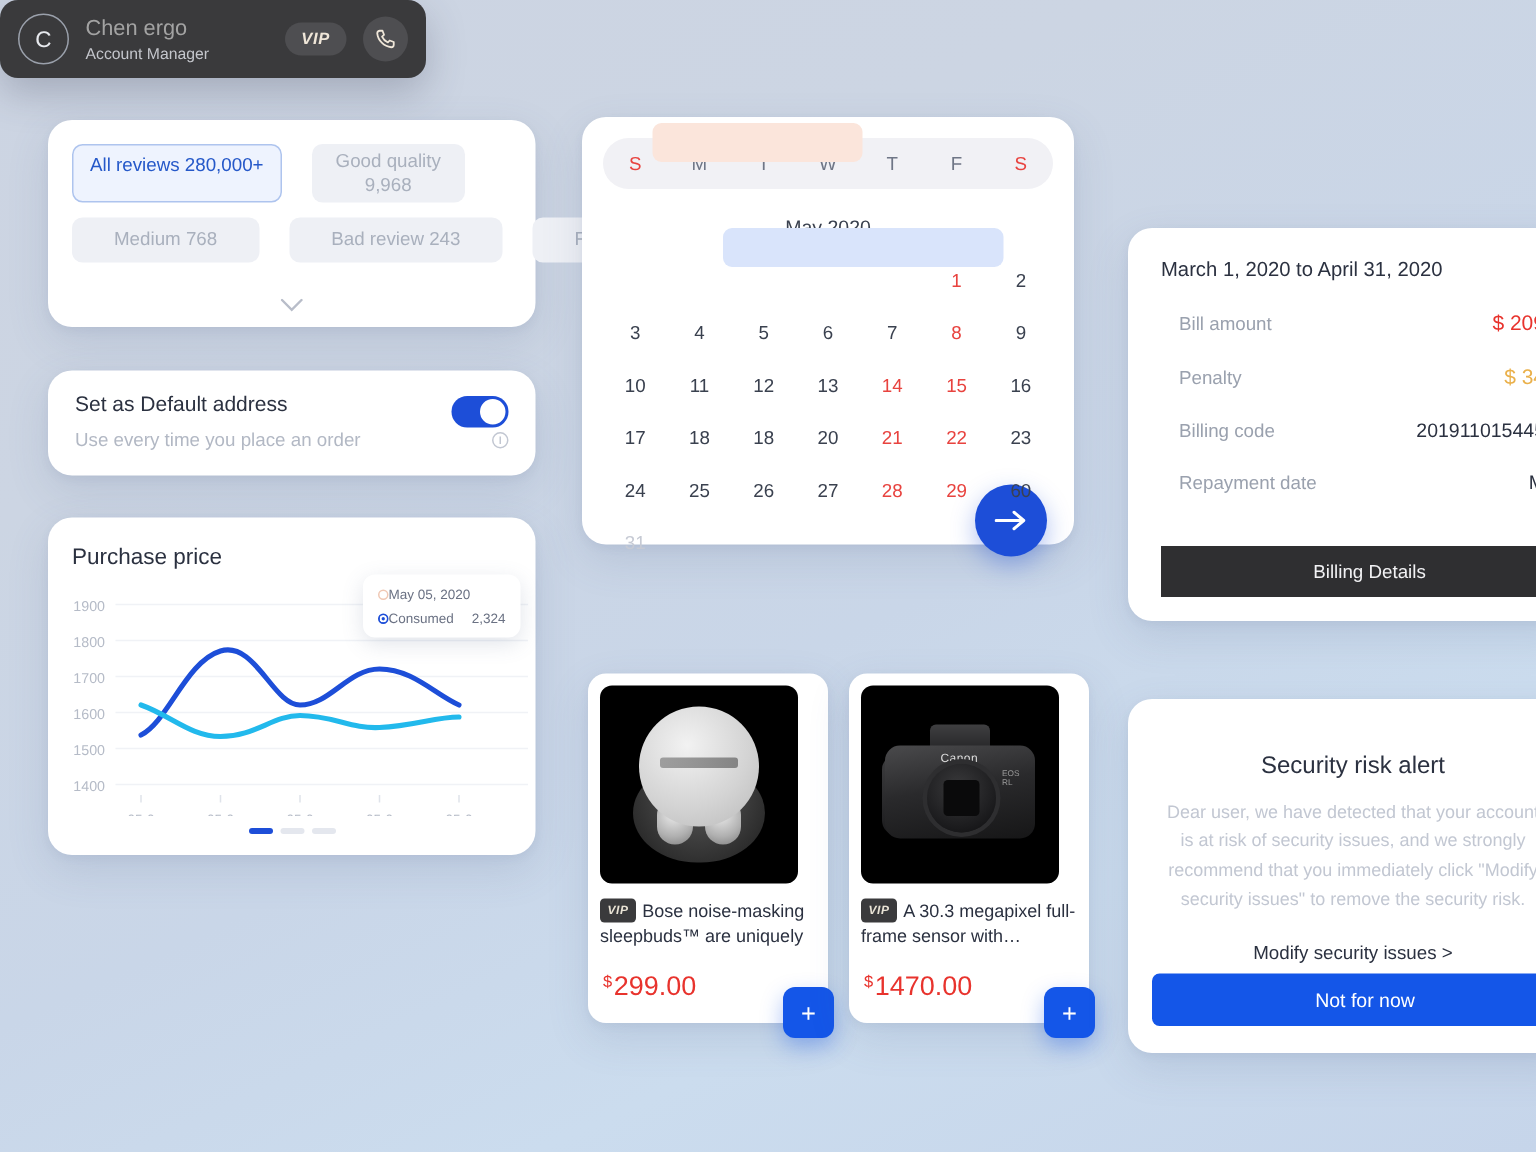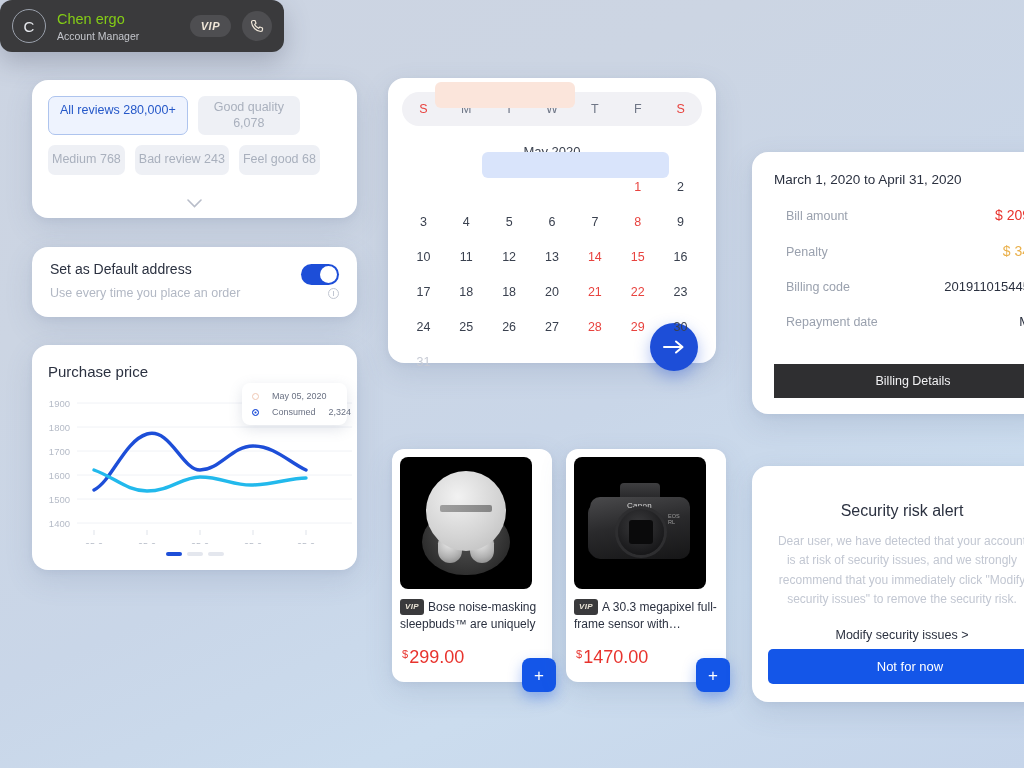--- a/index.html
+++ b/index.html
@@ -17,27 +17,27 @@
 
   .card {
     position: absolute;
     background: #ffffff;
     border-radius: 16px;
     box-shadow: 0 10px 28px rgba(90, 105, 140, 0.16), 0 2px 6px rgba(90,105,140,0.08);
   }
 
   
   #reviews-card { left: 32px; top: 80px; width: 325px; height: 138px; padding: 16px 16px 0 16px; }
-  .tag-row { display: flex; gap: 10px; margin-bottom: 10px; }
+  .tag-row { display: flex; gap: 20px; margin-bottom: 10px; }
   .tag {
     background: #eef0f5;
     color: #a9b0bd;
     border-radius: 7px;
     font-size: 12.5px;
-    padding: 7px 4px;
+    padding: 7px 28px;
     line-height: 1.25;
     text-align: center;
     white-space: nowrap;
   }
   .tag.two-line { padding: 4px 16px; }
   .tag.two-line .t-sub { display: block; font-size: 12.5px; }
   .tag.active {
     background: #eef3fe;
     color: #2558c9;
     border: 1px solid #aec4ee;
@@ -66,21 +66,21 @@
   .ytick { font-size: 9.5px; fill: #b5bbc7; }
   .xtick { font-size: 9px; fill: #b5bbc7; text-anchor: middle; }
   .gridline { stroke: #f0f2f6; stroke-width: 1; }
 
   .tooltip {
     position: absolute; right: 10px; top: 38px;
     background: #fff; border-radius: 8px; padding: 8px 10px;
     box-shadow: 0 4px 14px rgba(90,105,140,.18);
     width: 105px;
   }
-  .tt-row { display: flex; align-items: center; gap: 13px; font-size: 9px; color: #6a7183; }
+  .tt-row { display: flex; align-items: center; gap: 0; font-size: 9px; color: #6a7183; }
   .tt-row + .tt-row { margin-top: 6px; }
   .tt-dot { width: 7px; height: 7px; border-radius: 50%; border: 1.6px solid #f0c8b4; background: #fff; flex: none; }
   .tt-dot.blue { border-color: #1d4ed8; background: #1d4ed8; box-shadow: inset 0 0 0 1.4px #fff; }
   .tt-val { margin-left: auto; }
 
   .pager { position: absolute; left: 0; right: 0; bottom: 14px; display: flex; justify-content: center; gap: 5px; }
   .pg { width: 16px; height: 4px; border-radius: 2px; background: #e4e7ee; }
   .pg.on { background: #1d4ed8; }
 
   
@@ -121,21 +121,21 @@
     background: #3a3a3c; border-radius: 12px;
     display: flex; align-items: center; padding: 0 12px; gap: 11px;
     box-shadow: 0 10px 26px rgba(60,65,85,.28);
     overflow: hidden;
   }
   .avatar {
     width: 34px; height: 34px; border-radius: 50%;
     border: 1.5px solid #9aa0ab; color: #e7e9ee;
     display: flex; align-items: center; justify-content: center; font-size: 15px; flex: none;
   }
-  .contact-name { font-size: 14.5px; color: #84cc16; line-height: 1.25; }
+  .contact-name { font-size: 14.5px; color: #a3a3a3; line-height: 1.25; }
   .contact-role { font-size: 10.5px; color: #c4c6cc; margin-top: 2px; }
   .vip-pill {
     margin-left: auto; background: #4e4e51; color: #efe6d8;
     border-radius: 11px; font-size: 11px; font-weight: bold; font-style: italic;
     padding: 5px 11px; letter-spacing: .5px;
   }
   .call-btn {
     width: 30px; height: 30px; border-radius: 50%; background: #4e4e51;
     display: flex; align-items: center; justify-content: center; flex: none;
   }
@@ -214,21 +214,21 @@
 </head>
 <body>
 
 <div class="stage">
 
   <div class="card" id="reviews-card">
     <div class="tag-row">
       <div class="tag active">All reviews 280,000+</div>
       <div class="tag two-line">
         <span>Good quality</span>
-        <span class="t-sub">6,078</span>
+        <span class="t-sub">9,968</span>
       </div>
     </div>
     <div class="tag-row">
       <div class="tag">Medium 768</div>
       <div class="tag">Bad review 243</div>
       <div class="tag">Feel good 68</div>
     </div>
     <div class="chev-wrap">
       <svg class="chev" viewBox="0 0 15 9">
         <path d="M1 1 L7.5 7.5 L14 1" fill="none" stroke="#b8bdc9" stroke-width="1.6" stroke-linecap="round"></path>
@@ -363,21 +363,21 @@
       <div class="cal-cell we">21</div>
       <div class="cal-cell we">22</div>
       <div class="cal-cell">23</div>
 
       <div class="cal-cell">24</div>
       <div class="cal-cell">25</div>
       <div class="cal-cell">26</div>
       <div class="cal-cell">27</div>
       <div class="cal-cell we">28</div>
       <div class="cal-cell we">29</div>
-      <div class="cal-cell">30</div>
+      <div class="cal-cell">60</div>
 
       <div class="cal-cell muted">31</div>
     </div>
 
     <div class="cal-fab">
       <svg width="22" height="14" viewBox="0 0 22 14">
         <path d="M1 7 H19 M13 1.5 L19.5 7 L13 12.5" fill="none" stroke="#ffffff" stroke-width="2" stroke-linecap="round" stroke-linejoin="round"></path>
       </svg>
     </div>
   </div>

